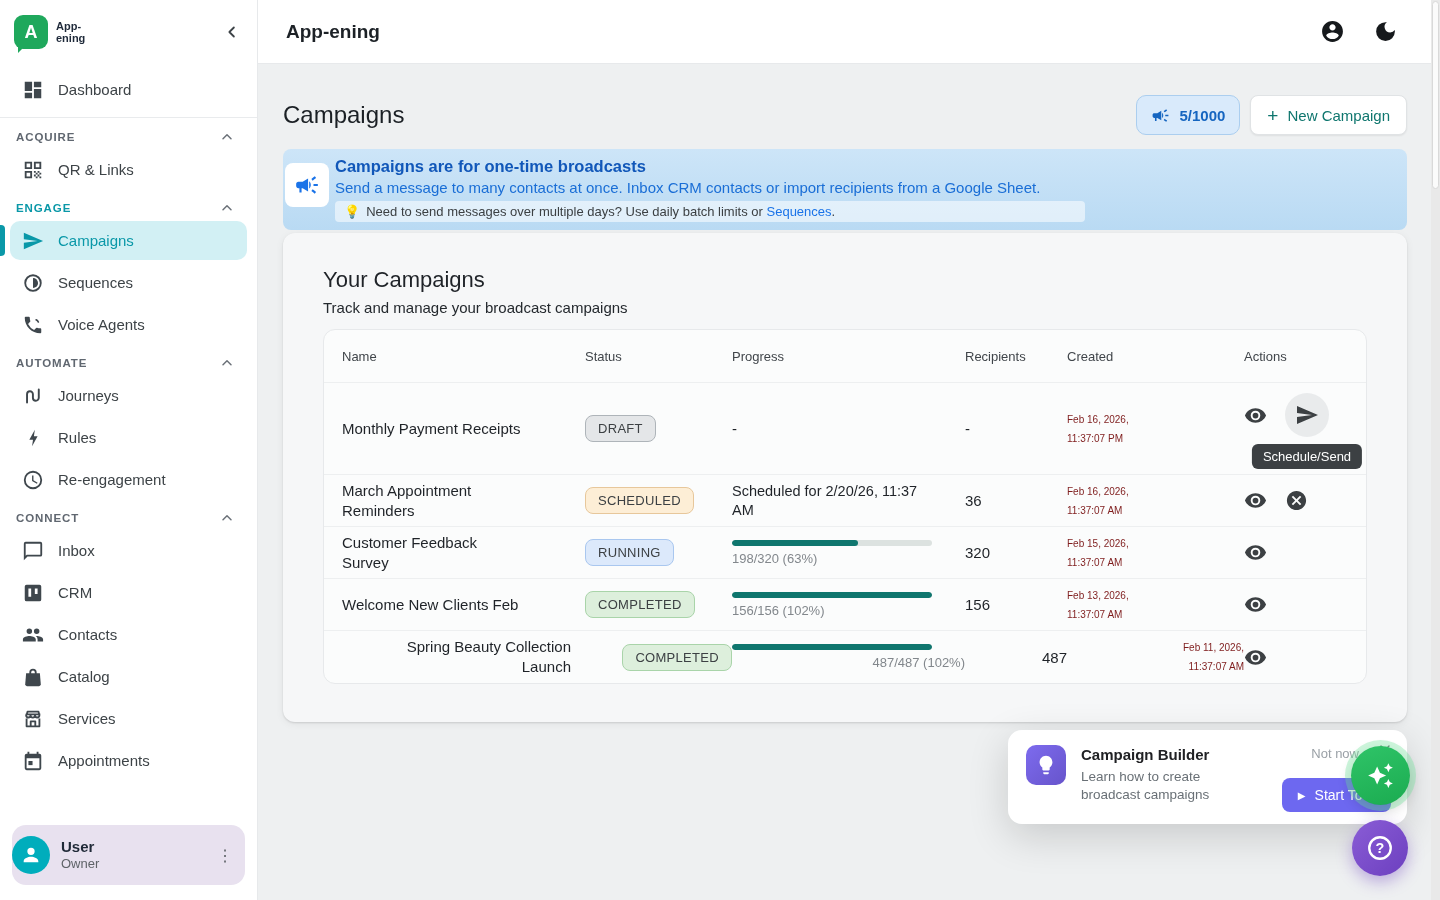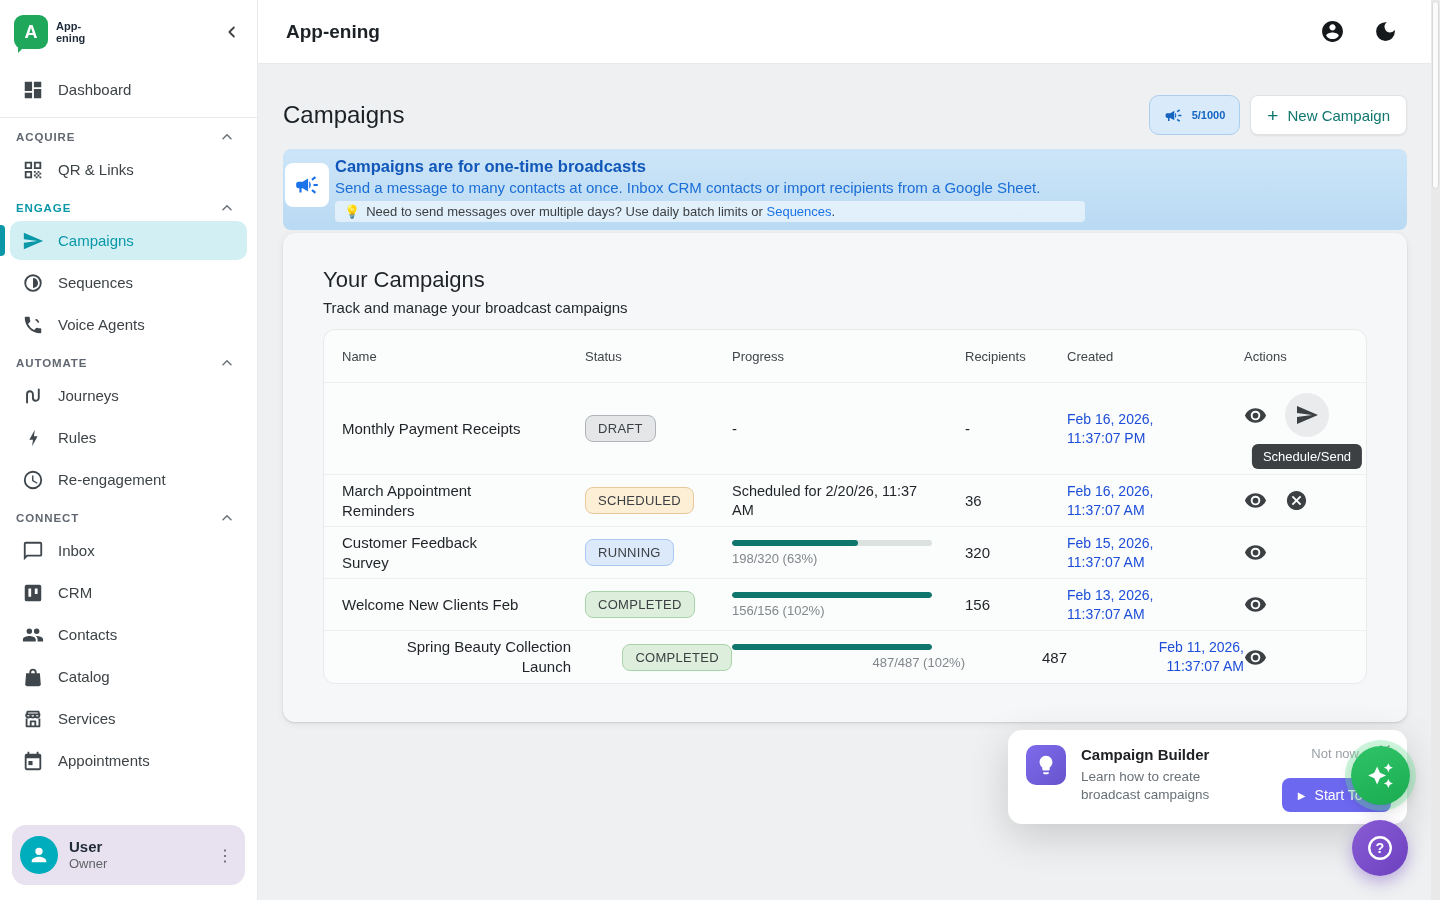--- a/index.html
+++ b/index.html
@@ -19,39 +19,39 @@
   .nav-item { display:flex; align-items:center; gap:14px; height:39px; margin-bottom:3px; padding:0 12px; border-radius:10px; color:#3d4347; font-size:15px; position:relative; }
   .nav-item .nav-ic { width:22px; height:22px; color:#3f474d; flex:0 0 22px; }
   .nav-item.active { background:#d2f0f4; color:#0a98a8; font-weight:500; }
   .nav-item.active .nav-ic { color:#0a98a8; }
   .active-bar { position:absolute; left:-10px; top:4px; width:5px; height:31px; background:#0a98a8; border-radius:0 4px 4px 0; }
   .nav-divider { height:1px; background:#e9ebed; margin:8px -10px; }
   .section-head { display:flex; align-items:center; justify-content:space-between; margin:10px 2px 4px; padding:0 10px 0 4px; height:18px; font-size:11.5px; font-weight:bold; letter-spacing:.9px; color:#606770; }
   .section-head.engage { color:#0a98a8; }
   .chev { width:16px; height:16px; color:#6b7178; }
   .user-area { flex:0 0 88px; padding:13px 12px; }
-  .user-card { background:#e8e1ef; border-radius:14px; height:60px; display:flex; align-items:center; gap:11px; padding:0 12px 0 8px; }
+  .user-card { background:#e8e1ef; border-radius:14px; height:60px; display:flex; align-items:center; gap:11px; padding:0 12px 0 0; }
   .avatar { width:38px; height:38px; border-radius:50%; background:#00adbc; display:flex; align-items:center; justify-content:center; color:#fff; flex:0 0 38px; }
   .user-meta { flex:1; line-height:17px; }
   .user-name { font-size:15px; font-weight:bold; color:#1f2937; }
   .user-role { font-size:13px; color:#5f6368; }
   .dots { color:#5f6368; font-size:16px; letter-spacing:0; cursor:pointer; background:none; border:none; }
 
   
   .topbar { position:absolute; left:258px; top:0; width:1182px; height:64px; background:#fff; border-bottom:1px solid #e7e9eb; display:flex; align-items:center; justify-content:space-between; padding:0 42px 0 28px; z-index:5; }
   .topbar-title { font-size:19px; font-weight:bold; color:#1c2126; }
   .topbar-actions { display:flex; align-items:center; gap:28px; }
   .tb-icon { width:25px; height:25px; color:#16191c; background:none; border:none; cursor:pointer; }
 
   
   .content { position:absolute; left:258px; top:64px; width:1182px; height:836px; padding:0 33px 0 25px; }
   .page-head { margin-top:31px; display:flex; align-items:center; justify-content:space-between; }
   .page-title { font-size:24px; font-weight:500; color:#1b2025; }
   .head-actions { display:flex; align-items:center; gap:10px; }
-  .quota-badge { display:flex; align-items:center; gap:9px; height:40px; padding:0 14px; border-radius:10px; background:#d9eafb; border:1.5px solid #abceef; color:#1565c0; font-size:11px; font-weight:600; }
+  .quota-badge { display:flex; align-items:center; gap:9px; height:40px; padding:0 14px; border-radius:10px; background:#d9eafb; border:1.5px solid #abceef; color:#1565c0; font-size:15px; font-weight:600; }
   .quota-badge svg { width:19px; height:19px; }
   .new-campaign { display:flex; align-items:center; gap:9px; height:40px; padding:0 16px; border-radius:8px; background:#fff; border:1px solid #e0e3e5; box-shadow:0 1px 2px rgba(0,0,0,.07); color:#0f766e; font-size:15px; font-weight:500; cursor:pointer; font-family:inherit; }
   .plus-glyph { font-size:19px; font-weight:400; line-height:1; }
 
   
   .banner { position:relative; margin-top:14px; border-radius:8px; min-height:72px; padding:8px 16px 8px 52px; background:linear-gradient(180deg,#cde5f8,#b9daf3); }
   .banner-icon { position:absolute; left:2px; top:14px; width:44px; height:44px; background:#fff; border-radius:8px; display:flex; align-items:center; justify-content:center; color:#1a73e8; }
   .banner-icon svg { width:26px; height:26px; }
   .banner-title { font-size:16.5px; font-weight:bold; color:#1157b9; line-height:19px; }
   .banner-body { font-size:15px; color:#1a6ed6; line-height:20px; margin-top:2px; }
@@ -72,21 +72,21 @@
   .b-draft { background:#e4e6e8; border-color:#aeb4b9; }
   .b-scheduled { background:#fdeed6; border-color:#e7c79b; }
   .b-running { background:#dce9fb; border-color:#a9c7ef; }
   .b-completed { background:#ddefdc; border-color:#a9d4a9; }
   .dash { font-size:15px; color:#1f2328; }
   .sched-text { font-size:14.5px; color:#1f2328; line-height:19px; white-space:pre-line; padding-right:20px; }
   .pbar { width:200px; height:6px; border-radius:4px; background:#dce2e0; overflow:hidden; }
   .pfill { height:100%; background:#0f766e; border-radius:4px; }
   .plabel { font-size:13px; color:#82878c; margin-top:5px; }
   .cell-recip { font-size:15px; color:#1f2328; }
-  .cell-created { font-size:14px; color:#1d4ed8; line-height:19px; }
+  .cell-created { font-size:10px; color:#7f1d1d; line-height:19px; }
   .cell-actions { display:flex; align-items:center; gap:17px; color:#3c4043; }
   .icon-btn { background:none; border:none; color:#3c4043; cursor:pointer; width:24px; height:24px; }
   .icon-btn svg { width:23px; height:23px; }
   .tr-first { min-height:92px; }
   .tr-first .cell-actions { align-self:start; padding-top:10px; }
   .action-circle { width:44px; height:44px; border-radius:50%; background:#e9ebec; display:flex; align-items:center; justify-content:center; position:relative; border:none; cursor:pointer; color:#3c4043; }
   .action-circle svg { width:24px; height:24px; }
   .tooltip { position:absolute; top:51px; left:50%; transform:translateX(-50%); background:#3c4043; color:#fff; font-size:13px; padding:5px 11px; border-radius:6px; white-space:nowrap; z-index:6; }
 
   

